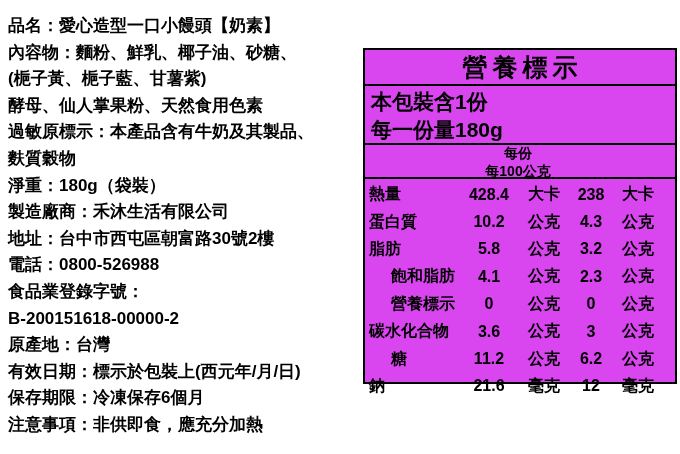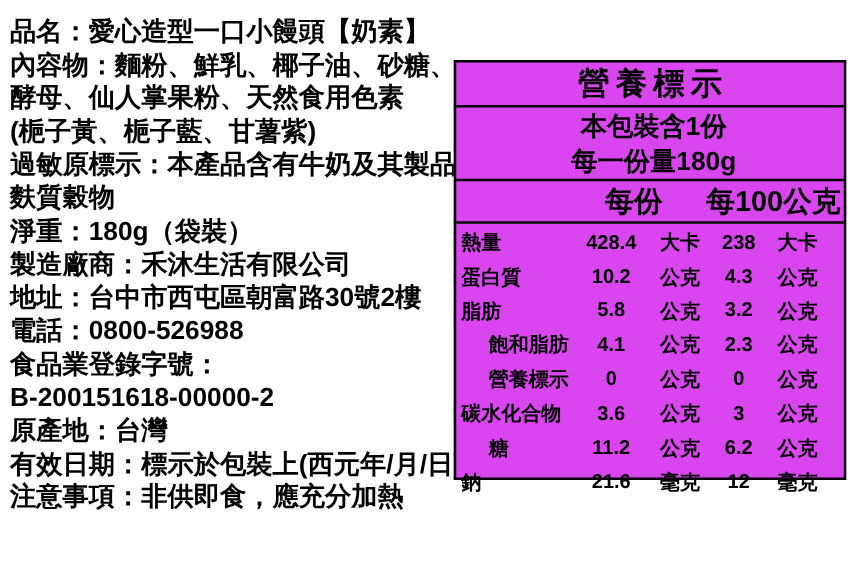--- a/index.html
+++ b/index.html
@@ -10,48 +10,48 @@
     font-weight: 700;
     color: #000000;
     position: relative;
     overflow: hidden;
   }
   .page { position: absolute; left: 0; top: 0; width: 680px; height: 454px; background: #ffffff; }
 
   
   .product-info {
     position: absolute; left: 8px; top: 13px;
-    font-size: 21px; line-height: 26.6px;
+    font-size: 17px; line-height: 26.6px;
   }
   .product-info .line { white-space: nowrap; }
 
   
   .ntable {
     position: absolute; left: 363px; top: 48px;
     width: 314px; height: 336px;
     border: 2px solid #000; background: #d946ef;
   }
   .ntable .title-row {
     height: 36px; border-bottom: 2px solid #000;
     text-align: center; font-size: 25px; letter-spacing: 5px;
     line-height: 35px; padding-left: 5px;
   }
   .ntable .servings {
     height: 59px; border-bottom: 2px solid #000;
-    font-size: 21px; line-height: 28px; padding: 2px 0 0 6px; text-align: center;
+    font-size: 21px; line-height: 28px; padding: 2px 0 0 6px;
   }
   .ntable .servings div { white-space: nowrap; }
   .ntable .cols {
     height: 34px; border-bottom: 2px solid #000;
     display: flex; align-items: center;
-    font-size: 23px; padding: 0 8px 0 4px;
+    font-size: 14px; padding: 0 8px 0 4px; flex-direction: column;
   }
   .cols .spacer { flex: 1; }
   .cols .c1 { width: 116px; text-align: center; white-space: nowrap; }
-  .cols .c2 { width: 102px; text-align: right; white-space: nowrap; }
+  .cols .c2 { width: 102px; text-align: center; white-space: nowrap; }
 
   .rows { padding: 2px 14px 0 4px; }
   .nrow {
     display: grid;
     grid-template-columns: 88px 64px 46px 48px 46px;
     height: 27.4px; align-items: center;
     font-size: 16px;
   }
   .nrow .lab { white-space: nowrap; overflow: visible; }
   .nrow.indent .lab { padding-left: 22px; }
@@ -59,32 +59,33 @@
   .nrow .u { padding-left: 7px; white-space: nowrap; }
 </style>
 </head>
 <body>
 
 <div class="page">
 
   <div class="product-info">
     <div class="line">品名：愛心造型一口小饅頭【奶素】</div>
     <div class="line">內容物：麵粉、鮮乳、椰子油、砂糖、</div>
+    <div class="line">(梔子黃、梔子藍、甘薯紫)</div>
     <div class="line">酵母、仙人掌果粉、天然食用色素</div>
-    <div class="line">(梔子黃、梔子藍、甘薯紫)</div>
     <div class="line">過敏原標示：本產品含有牛奶及其製品、</div>
     <div class="line">麩質穀物</div>
     <div class="line">淨重：180g（袋裝）</div>
     <div class="line">製造廠商：禾沐生活有限公司</div>
     <div class="line">地址：台中市西屯區朝富路30號2樓</div>
     <div class="line">電話：0800-526988</div>
     <div class="line">食品業登錄字號：</div>
     <div class="line">B-200151618-00000-2</div>
     <div class="line">原產地：台灣</div>
     <div class="line">有效日期：標示於包裝上(西元年/月/日)</div>
+    <div class="line">保存期限：冷凍保存6個月</div>
     <div class="line">注意事項：非供即食，應充分加熱</div>
   </div>
 
   <div class="ntable">
     <div class="title-row">營養標示</div>
 
     <div class="servings">
       <div>本包裝含1份</div>
       <div>每一份量180g</div>
     </div>

